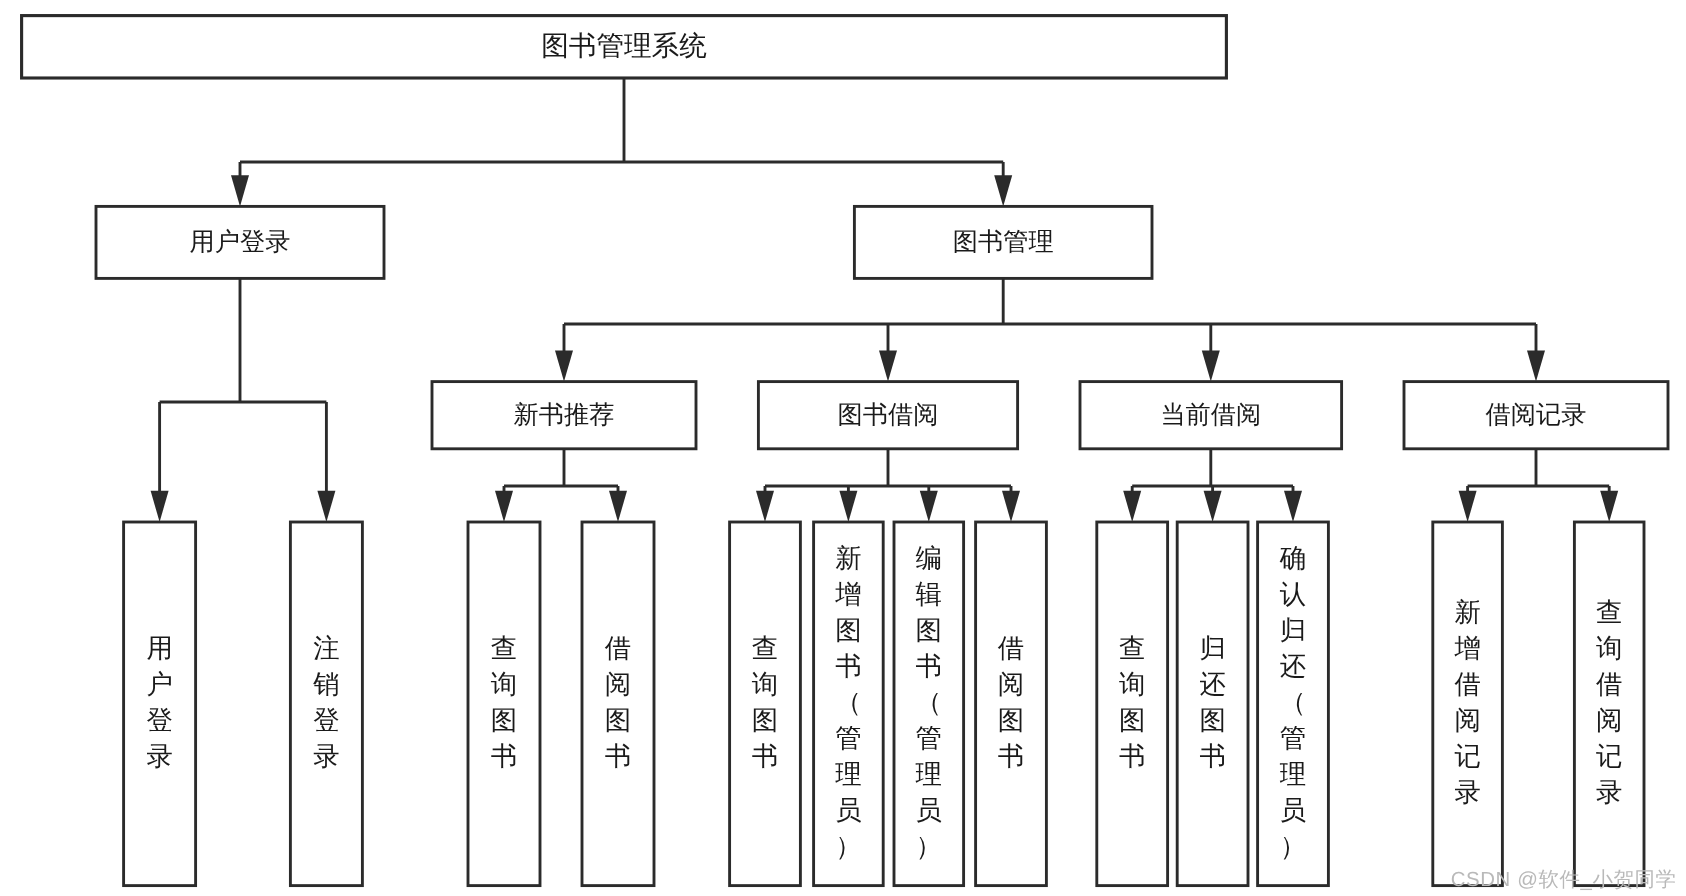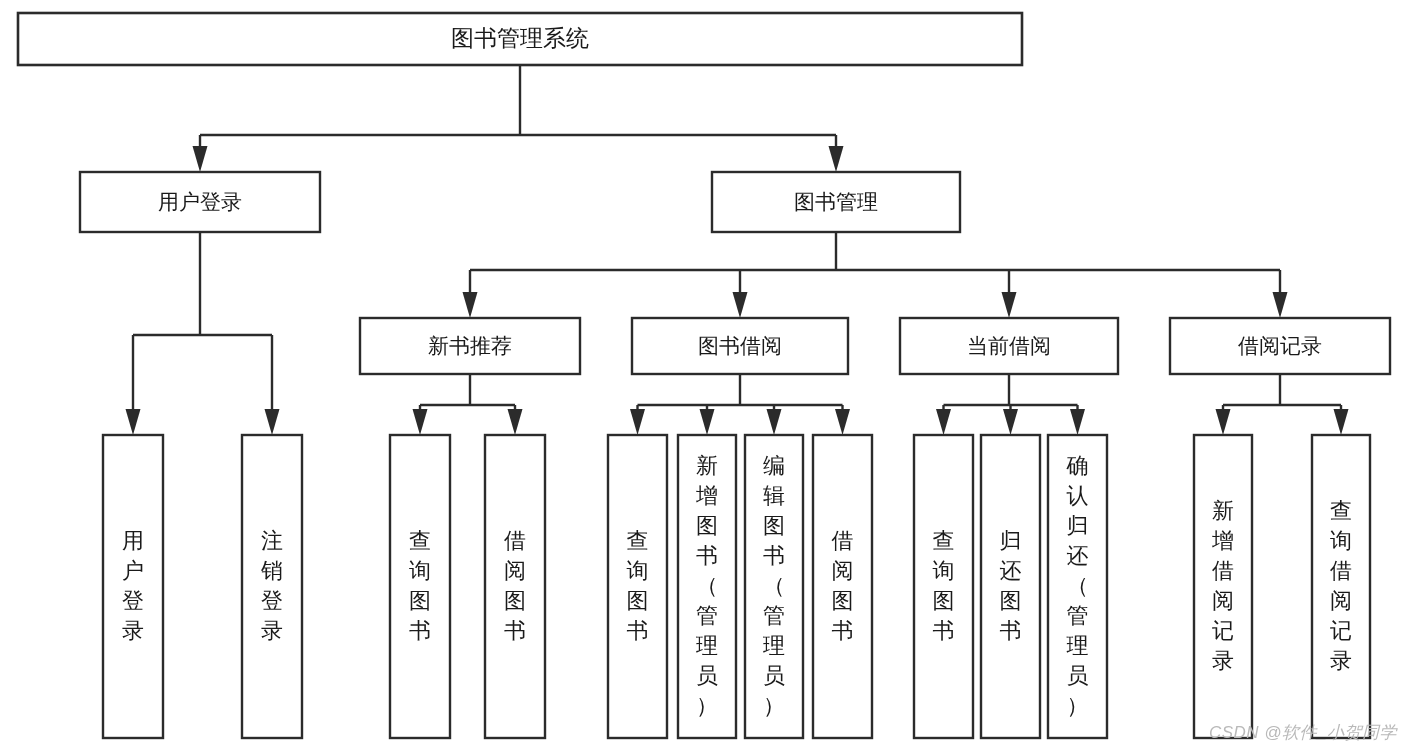--- a/index.html
+++ b/index.html
@@ -66,21 +66,20 @@
   .watermark-text {
     position: absolute;
     right: 8px;
     bottom: 3px;
     font-family: "Liberation Sans", "DejaVu Sans", sans-serif;
     font-size: 17px;
     color: #b9b9b9;
     white-space: nowrap;
     letter-spacing: 0.5px;
     user-select: none;
-    font-style: italic;
   }
 </style>
 </head>
 <body>
 
 <div id="diagram-root">
   <svg class="diagram-canvas" viewBox="0 0 1405 747">
     <g id="edge-layer">
         <g>
           <line x1="520" y1="65" x2="520" y2="135" class="connector"></line>

